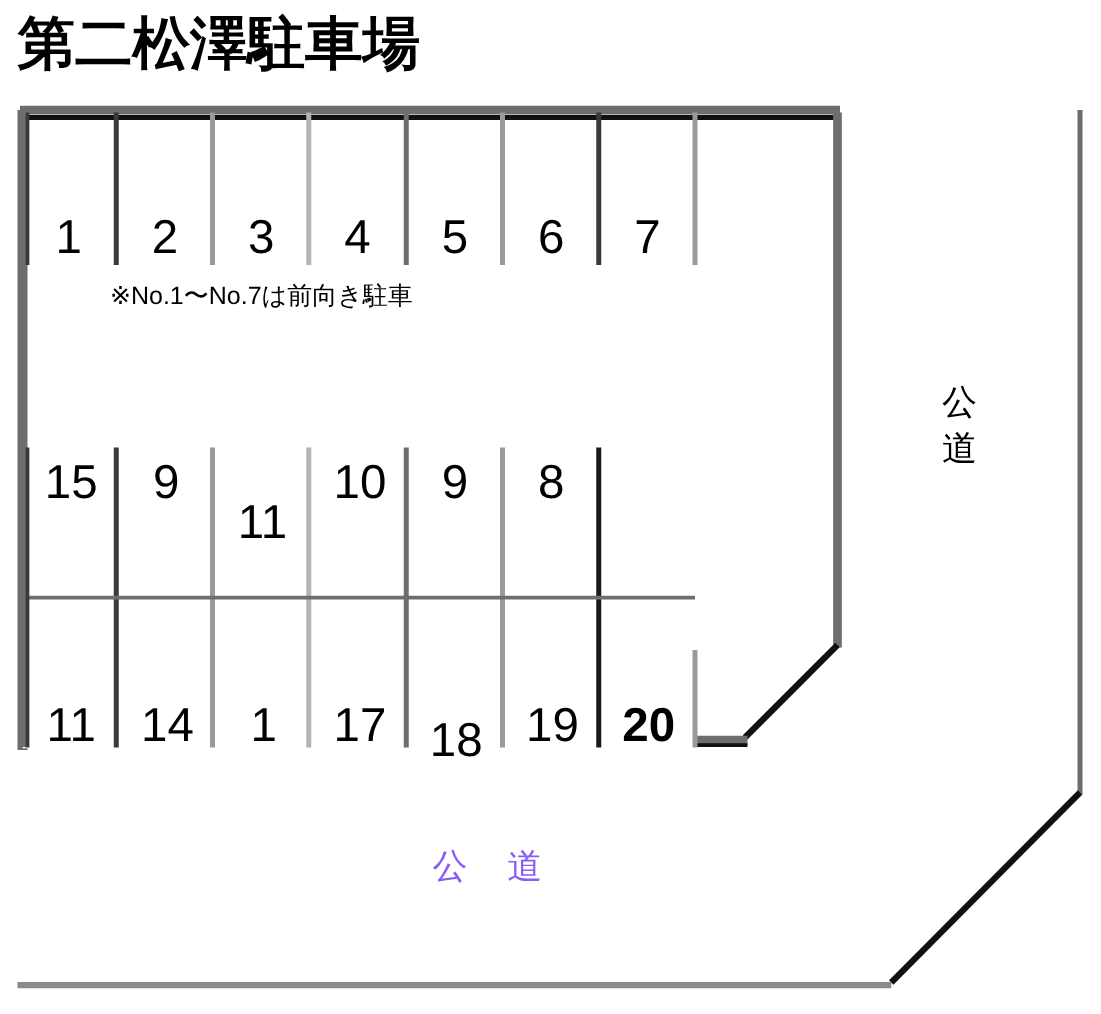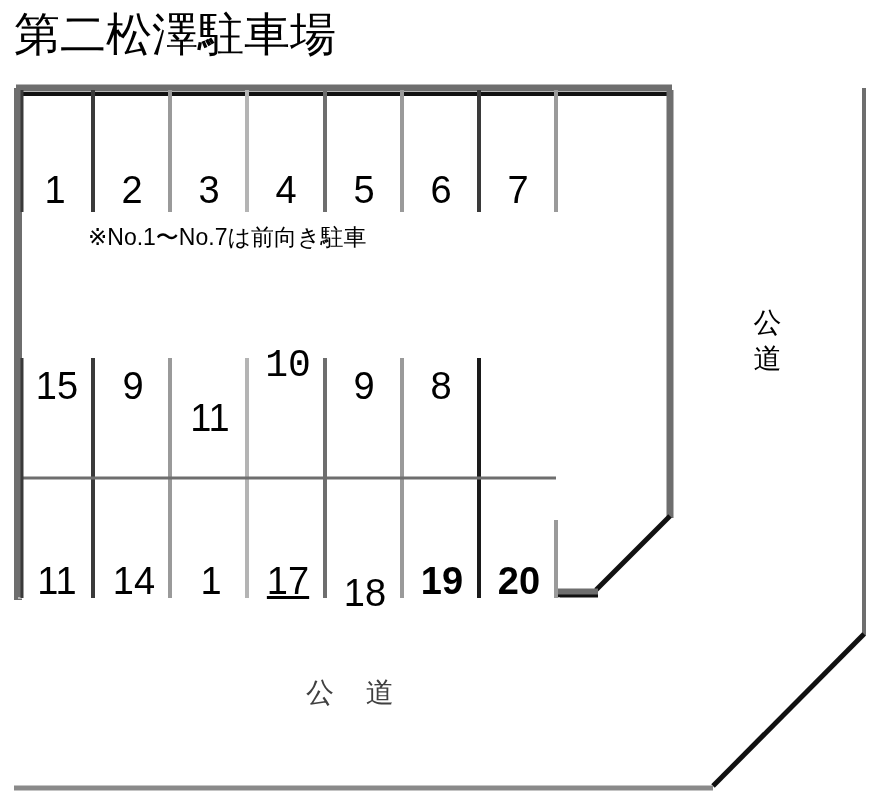--- a/index.html
+++ b/index.html
@@ -22,53 +22,54 @@
   }
   #title {
     position: absolute;
     left: 14px;
     top: 6px;
     font-size: 46px;
     line-height: 56px;
     color: #000000;
     letter-spacing: 0px;
     white-space: nowrap;
-    font-weight: 400;
+    font-weight: 700;
   }
   svg#plan {
     position: absolute;
     left: 0;
     top: 0;
     width: 881px;
     height: 811px;
   }
   .stall-num {
     position: absolute;
     font-size: 38px;
     line-height: 38px;
     color: #000000;
     text-align: center;
     white-space: nowrap;
     transform: translate(-50%, -50%);
   }
   .note {
     position: absolute;
-    font-size: 23px;
+    font-size: 20px;
     line-height: 30px;
     color: #000000;
     white-space: nowrap;
     letter-spacing: 0px;
   }
   .road-label-h {
     position: absolute;
     font-size: 28px;
     line-height: 30px;
-    color: #404040;
+    color: #8b5cf6;
     white-space: nowrap;
     letter-spacing: 12px;
+    margin-left: 40px;
   }
   .road-label-v {
     position: absolute;
     font-size: 28px;
     line-height: 30px;
     color: #000000;
     white-space: nowrap;
     writing-mode: vertical-rl;
     letter-spacing: 36px;
   }
@@ -145,28 +146,28 @@
   <div class="stall-num" style="left:286px; top:190px;">4</div>
   <div class="stall-num" style="left:364px; top:190px;">5</div>
   <div class="stall-num" style="left:441px; top:190px;">6</div>
   <div class="stall-num" style="left:518px; top:190px;">7</div>
 
   <div class="note" style="left:88px; top:222px;">※No.1〜No.7は前向き駐車</div>
 
   <div class="stall-num" style="left:57px;  top:386px;">15</div>
   <div class="stall-num" style="left:133px; top:386px;">9</div>
   <div class="stall-num" style="left:210px; top:386px;margin-top:32px;">11</div>
-  <div class="stall-num" style="left:288px; top:366px;font-family:Liberation Mono, monospace;">10</div>
+  <div class="stall-num" style="left:288px; top:386px;">10</div>
   <div class="stall-num" style="left:364px; top:386px;">9</div>
   <div class="stall-num" style="left:441px; top:386px;">8</div>
 
   <div class="stall-num" style="left:57px;  top:581px;">11</div>
   <div class="stall-num" style="left:134px; top:581px;">14</div>
   <div class="stall-num" style="left:211px; top:581px;">1</div>
-  <div class="stall-num" style="left:288px; top:581px;text-decoration:underline;">17</div>
+  <div class="stall-num" style="left:288px; top:581px;">17</div>
   <div class="stall-num" style="left:365px; top:581px;margin-top:12px;">18</div>
-  <div class="stall-num" style="left:442px; top:581px;font-weight:bold;">19</div>
+  <div class="stall-num" style="left:442px; top:581px;">19</div>
   <div class="stall-num" style="left:519px; top:581px;font-weight:bold;">20</div>
 
   <div class="road-label-v" style="left:752px; top:286px;">公道</div>
   <div class="road-label-h" style="left:306px; top:678px;">公 道</div>
 
 </div>
 
 </body></html>

